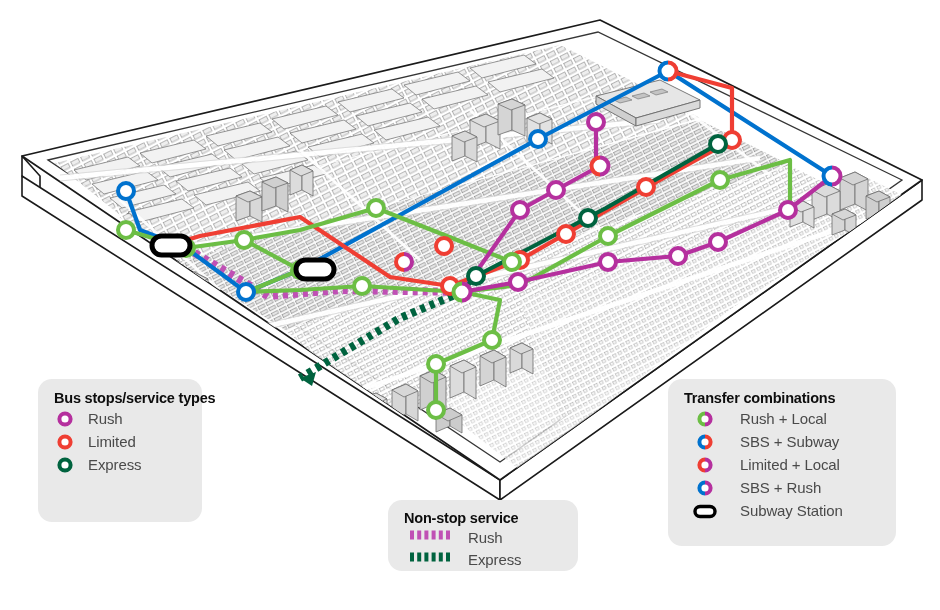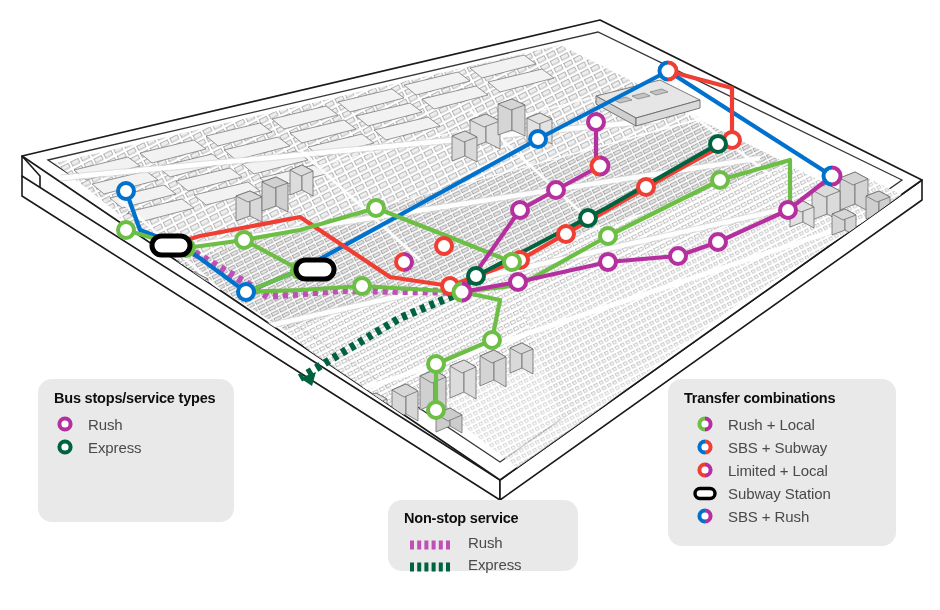--- a/index.html
+++ b/index.html
@@ -26,45 +26,45 @@
   }
   .legend-title{
     font-weight:bold;
     font-size:14.5px;
     color:#0d0d0d;
     letter-spacing:-0.2px;
     white-space:nowrap;
   }
   .legend-row{
     display:flex;
-    align-items:flex-end;
+    align-items:flex-start;
     white-space:nowrap;
   }
   .legend-label{
     font-size:15px;
     color:#4a4a4a;
     letter-spacing:-0.1px;
   }
   .swatch-cell{
     width:26px;
     display:flex;
     align-items:center;
     justify-content:center;
     flex:0 0 26px;
   }
 
-  #legend-services{left:38px;top:379px;width:196px;height:143px;padding:11px 0 0 14px;}
+  #legend-services{left:38px;top:379px;width:164px;height:143px;padding:11px 0 0 14px;}
   #legend-services .legend-row{height:23px;}
   #legend-services .legend-title{margin:0 0 4px 2px;}
   #legend-services .legend-label{margin-left:10px;}
 
   #legend-transfers{left:668px;top:379px;width:228px;height:167px;padding:11px 6px 0 14px;}
   #legend-transfers .legend-row{height:23px;}
   #legend-transfers .legend-title{margin:0 0 4px 2px;}
-  #legend-transfers .legend-label{margin-left:10px;}
+  #legend-transfers .legend-label{margin-left:22px;}
   #legend-transfers .swatch-cell{margin-left:10px;}
 
   #legend-nonstop{left:388px;top:500px;width:190px;height:71px;padding:10px 0 0 14px;}
   #legend-nonstop .legend-row{height:22px;}
   #legend-nonstop .legend-title{margin:0 0 3px 2px;}
   #legend-nonstop .legend-label{margin-left:12px;}
   #legend-nonstop .swatch-cell{width:50px;flex:0 0 50px;margin-left:4px;}
 
   .dot-svg{display:block;}
   .dash-svg{display:block;}
@@ -477,20 +477,28 @@
     <span class="swatch-cell">
       <svg class="dot-svg" width="18" height="18" viewBox="0 0 18 18">
           <circle cx="9" cy="9" r="5.6" fill="#fff" stroke="#b5309e" stroke-width="4"></circle>
         </svg>
     </span>
     <span class="legend-label">Rush</span>
   </div>
 
 
 
+  <div class="legend-row">
+    <span class="swatch-cell">
+      <svg class="dot-svg" width="18" height="18" viewBox="0 0 18 18">
+          <circle cx="9" cy="9" r="5.6" fill="#fff" stroke="#ef3e33" stroke-width="4"></circle>
+        </svg>
+    </span>
+    <span class="legend-label">Limited</span>
+  </div>
 
   <div class="legend-row">
     <span class="swatch-cell">
       <svg class="dot-svg" width="18" height="18" viewBox="0 0 18 18">
           <circle cx="9" cy="9" r="5.6" fill="#fff" stroke="#00633f" stroke-width="4"></circle>
         </svg>
     </span>
     <span class="legend-label">Express</span>
   </div>
 </div>
@@ -527,37 +535,37 @@
         <circle cx="9" cy="9" r="5.6" fill="#fff"></circle>
         <path d="M 9,3.4 A 5.6,5.6 0 0,0 9,14.6" fill="none" stroke="#ef3e33" stroke-width="4"></path>
         <path d="M 9,3.4 A 5.6,5.6 0 0,1 9,14.6" fill="none" stroke="#b5309e" stroke-width="4"></path>
       </svg>
     </span>
     <span class="legend-label">Limited + Local</span>
   </div>
 
   <div class="legend-row">
     <span class="swatch-cell">
-      <svg class="dot-svg" width="26" height="18" viewBox="0 0 26 18">
-        <rect x="3" y="4.5" width="20" height="10" rx="5" ry="5" fill="#fff" stroke="#000" stroke-width="3.4"></rect>
-      </svg>
-    </span>
-    <span class="legend-label">Subway Station</span>
-  </div>
-
-  <div class="legend-row">
-    <span class="swatch-cell">
       <svg class="dot-svg" width="18" height="18" viewBox="0 0 18 18">
         <circle cx="9" cy="9" r="5.6" fill="#fff"></circle>
         <path d="M 9,3.4 A 5.6,5.6 0 0,0 9,14.6" fill="none" stroke="#0072ce" stroke-width="4"></path>
         <path d="M 9,3.4 A 5.6,5.6 0 0,1 9,14.6" fill="none" stroke="#b5309e" stroke-width="4"></path>
       </svg>
     </span>
     <span class="legend-label">SBS + Rush</span>
   </div>
+
+  <div class="legend-row">
+    <span class="swatch-cell">
+      <svg class="dot-svg" width="26" height="18" viewBox="0 0 26 18">
+        <rect x="3" y="4.5" width="20" height="10" rx="5" ry="5" fill="#fff" stroke="#000" stroke-width="3.4"></rect>
+      </svg>
+    </span>
+    <span class="legend-label">Subway Station</span>
+  </div>
 </div>
 
 <div class="legend" id="legend-nonstop">
   <div class="legend-title">Non-stop service</div>
 
   <div class="legend-row">
     <span class="swatch-cell">
       <svg class="dash-svg" width="44" height="12" viewBox="0 0 44 12">
         <line x1="1" y1="6" x2="43" y2="6" stroke="#c050b5" stroke-width="9" stroke-dasharray="4 3.2"></line>
       </svg>

